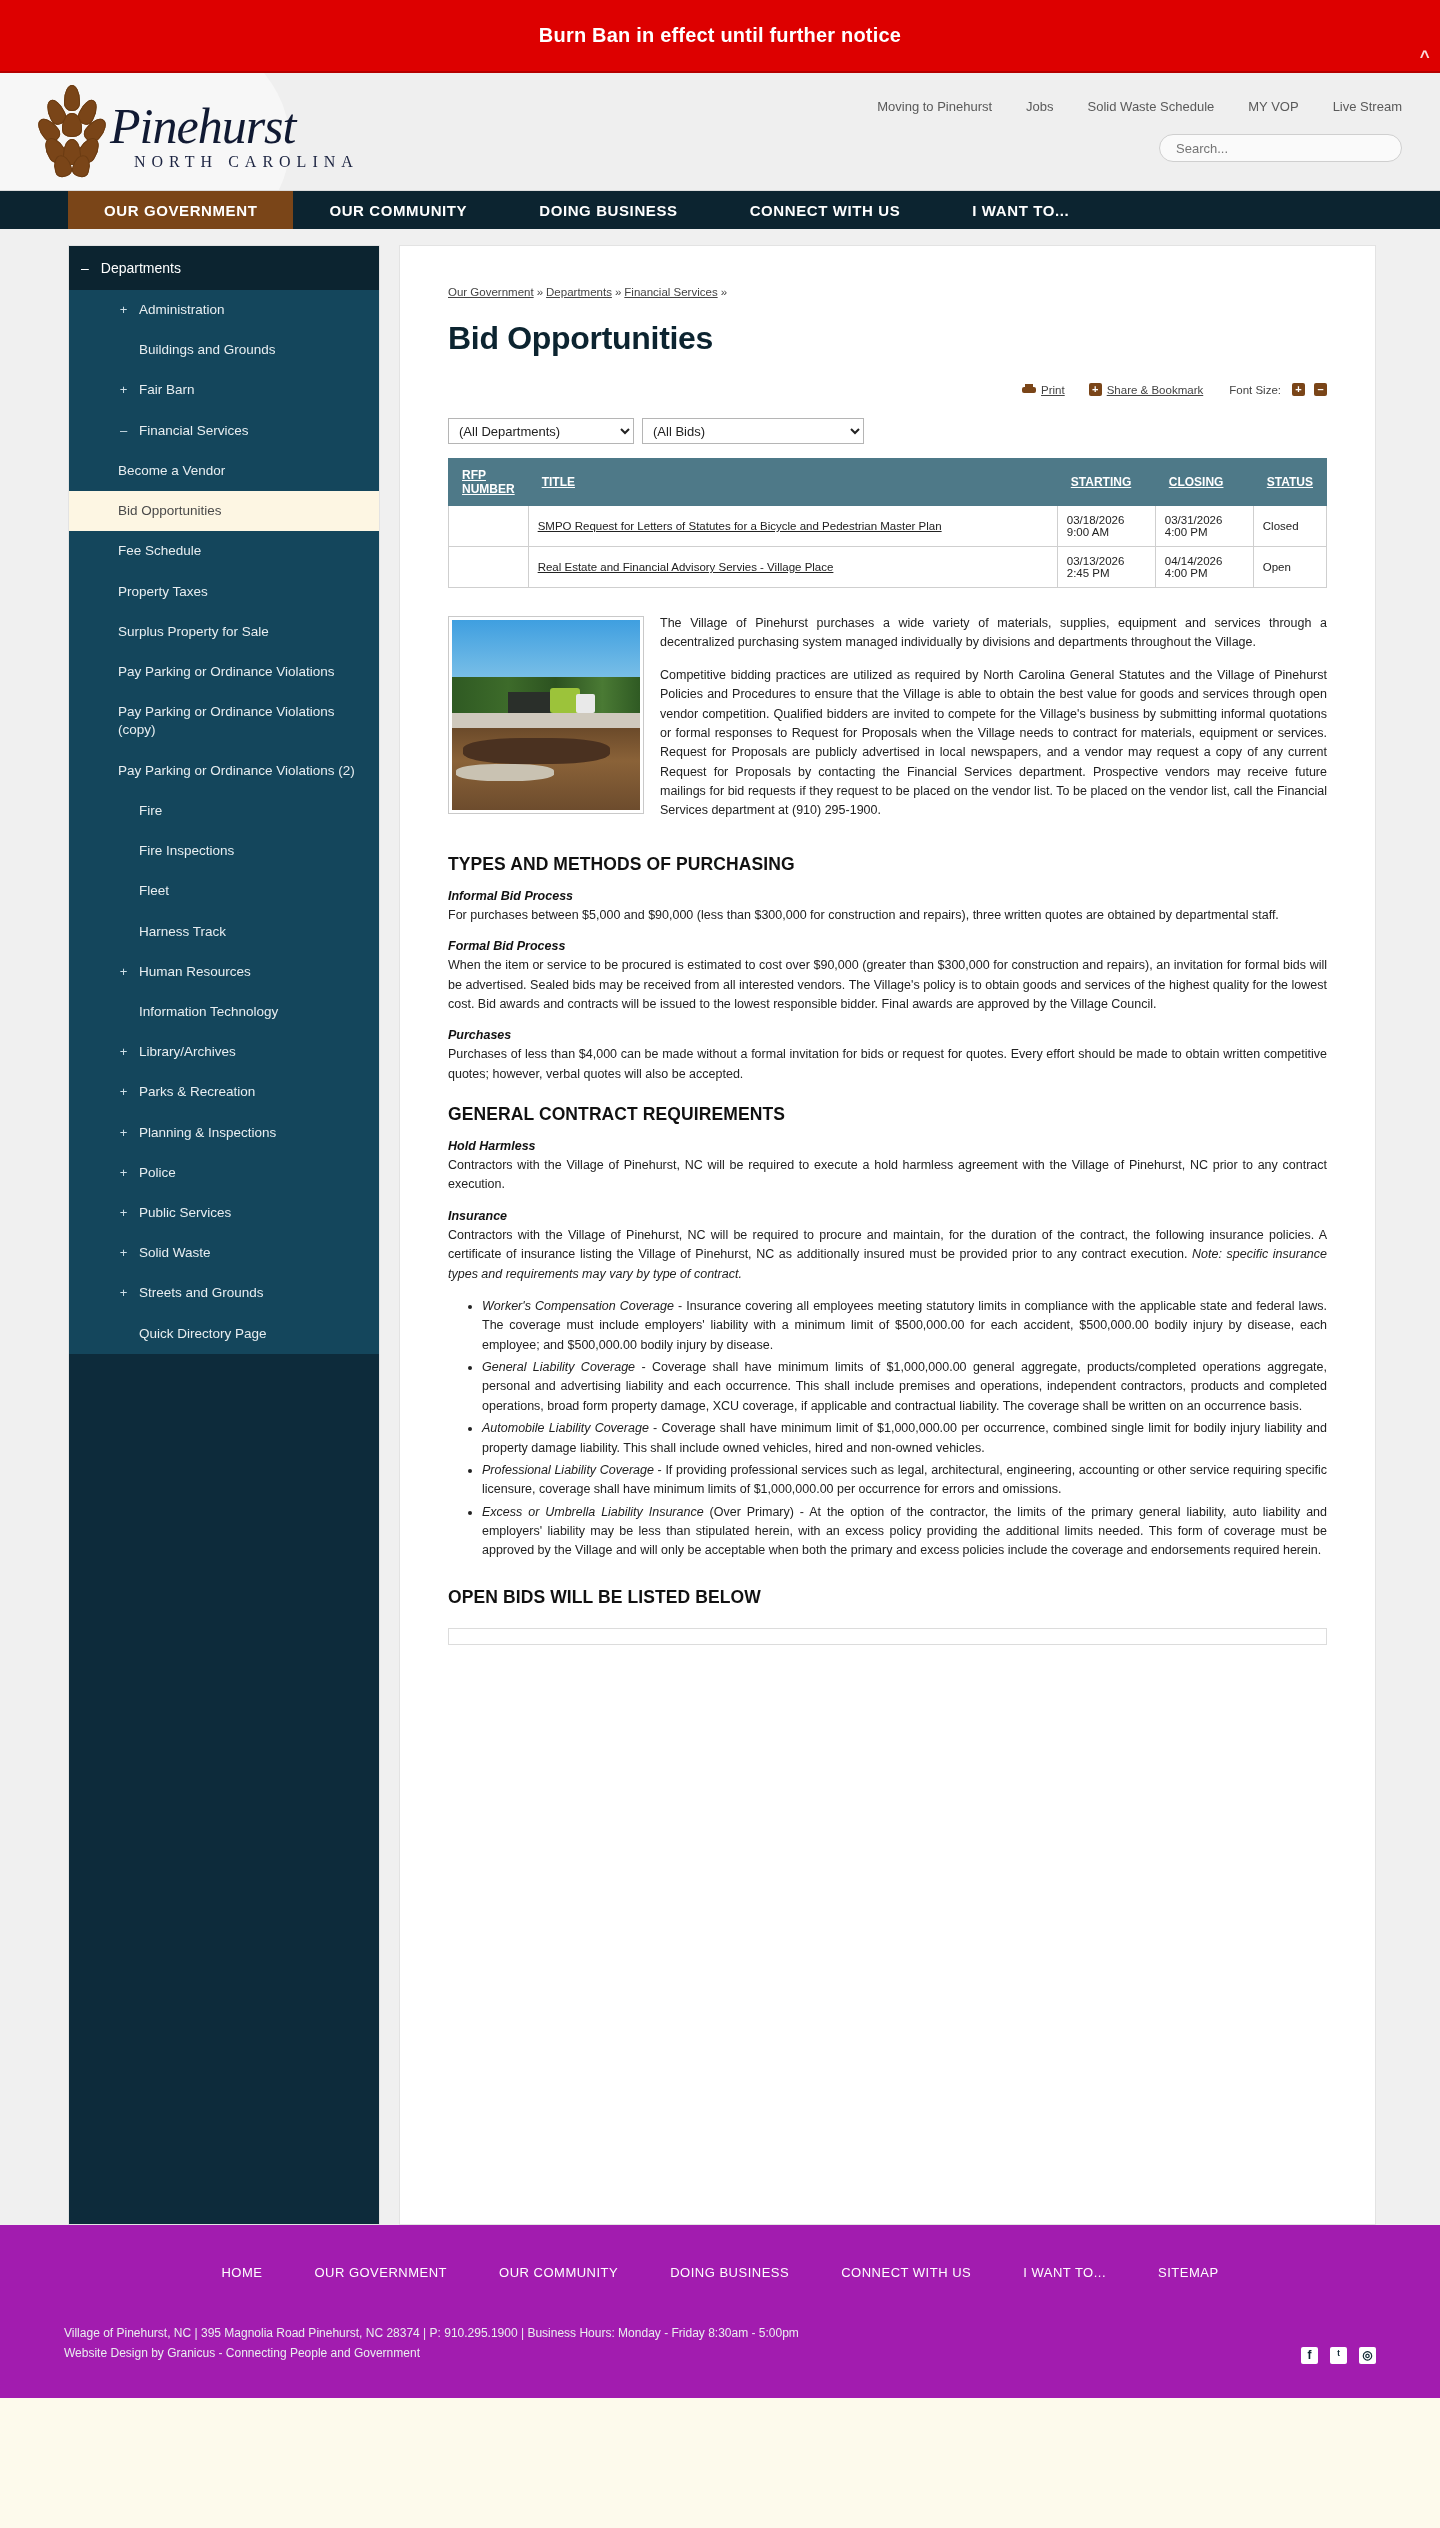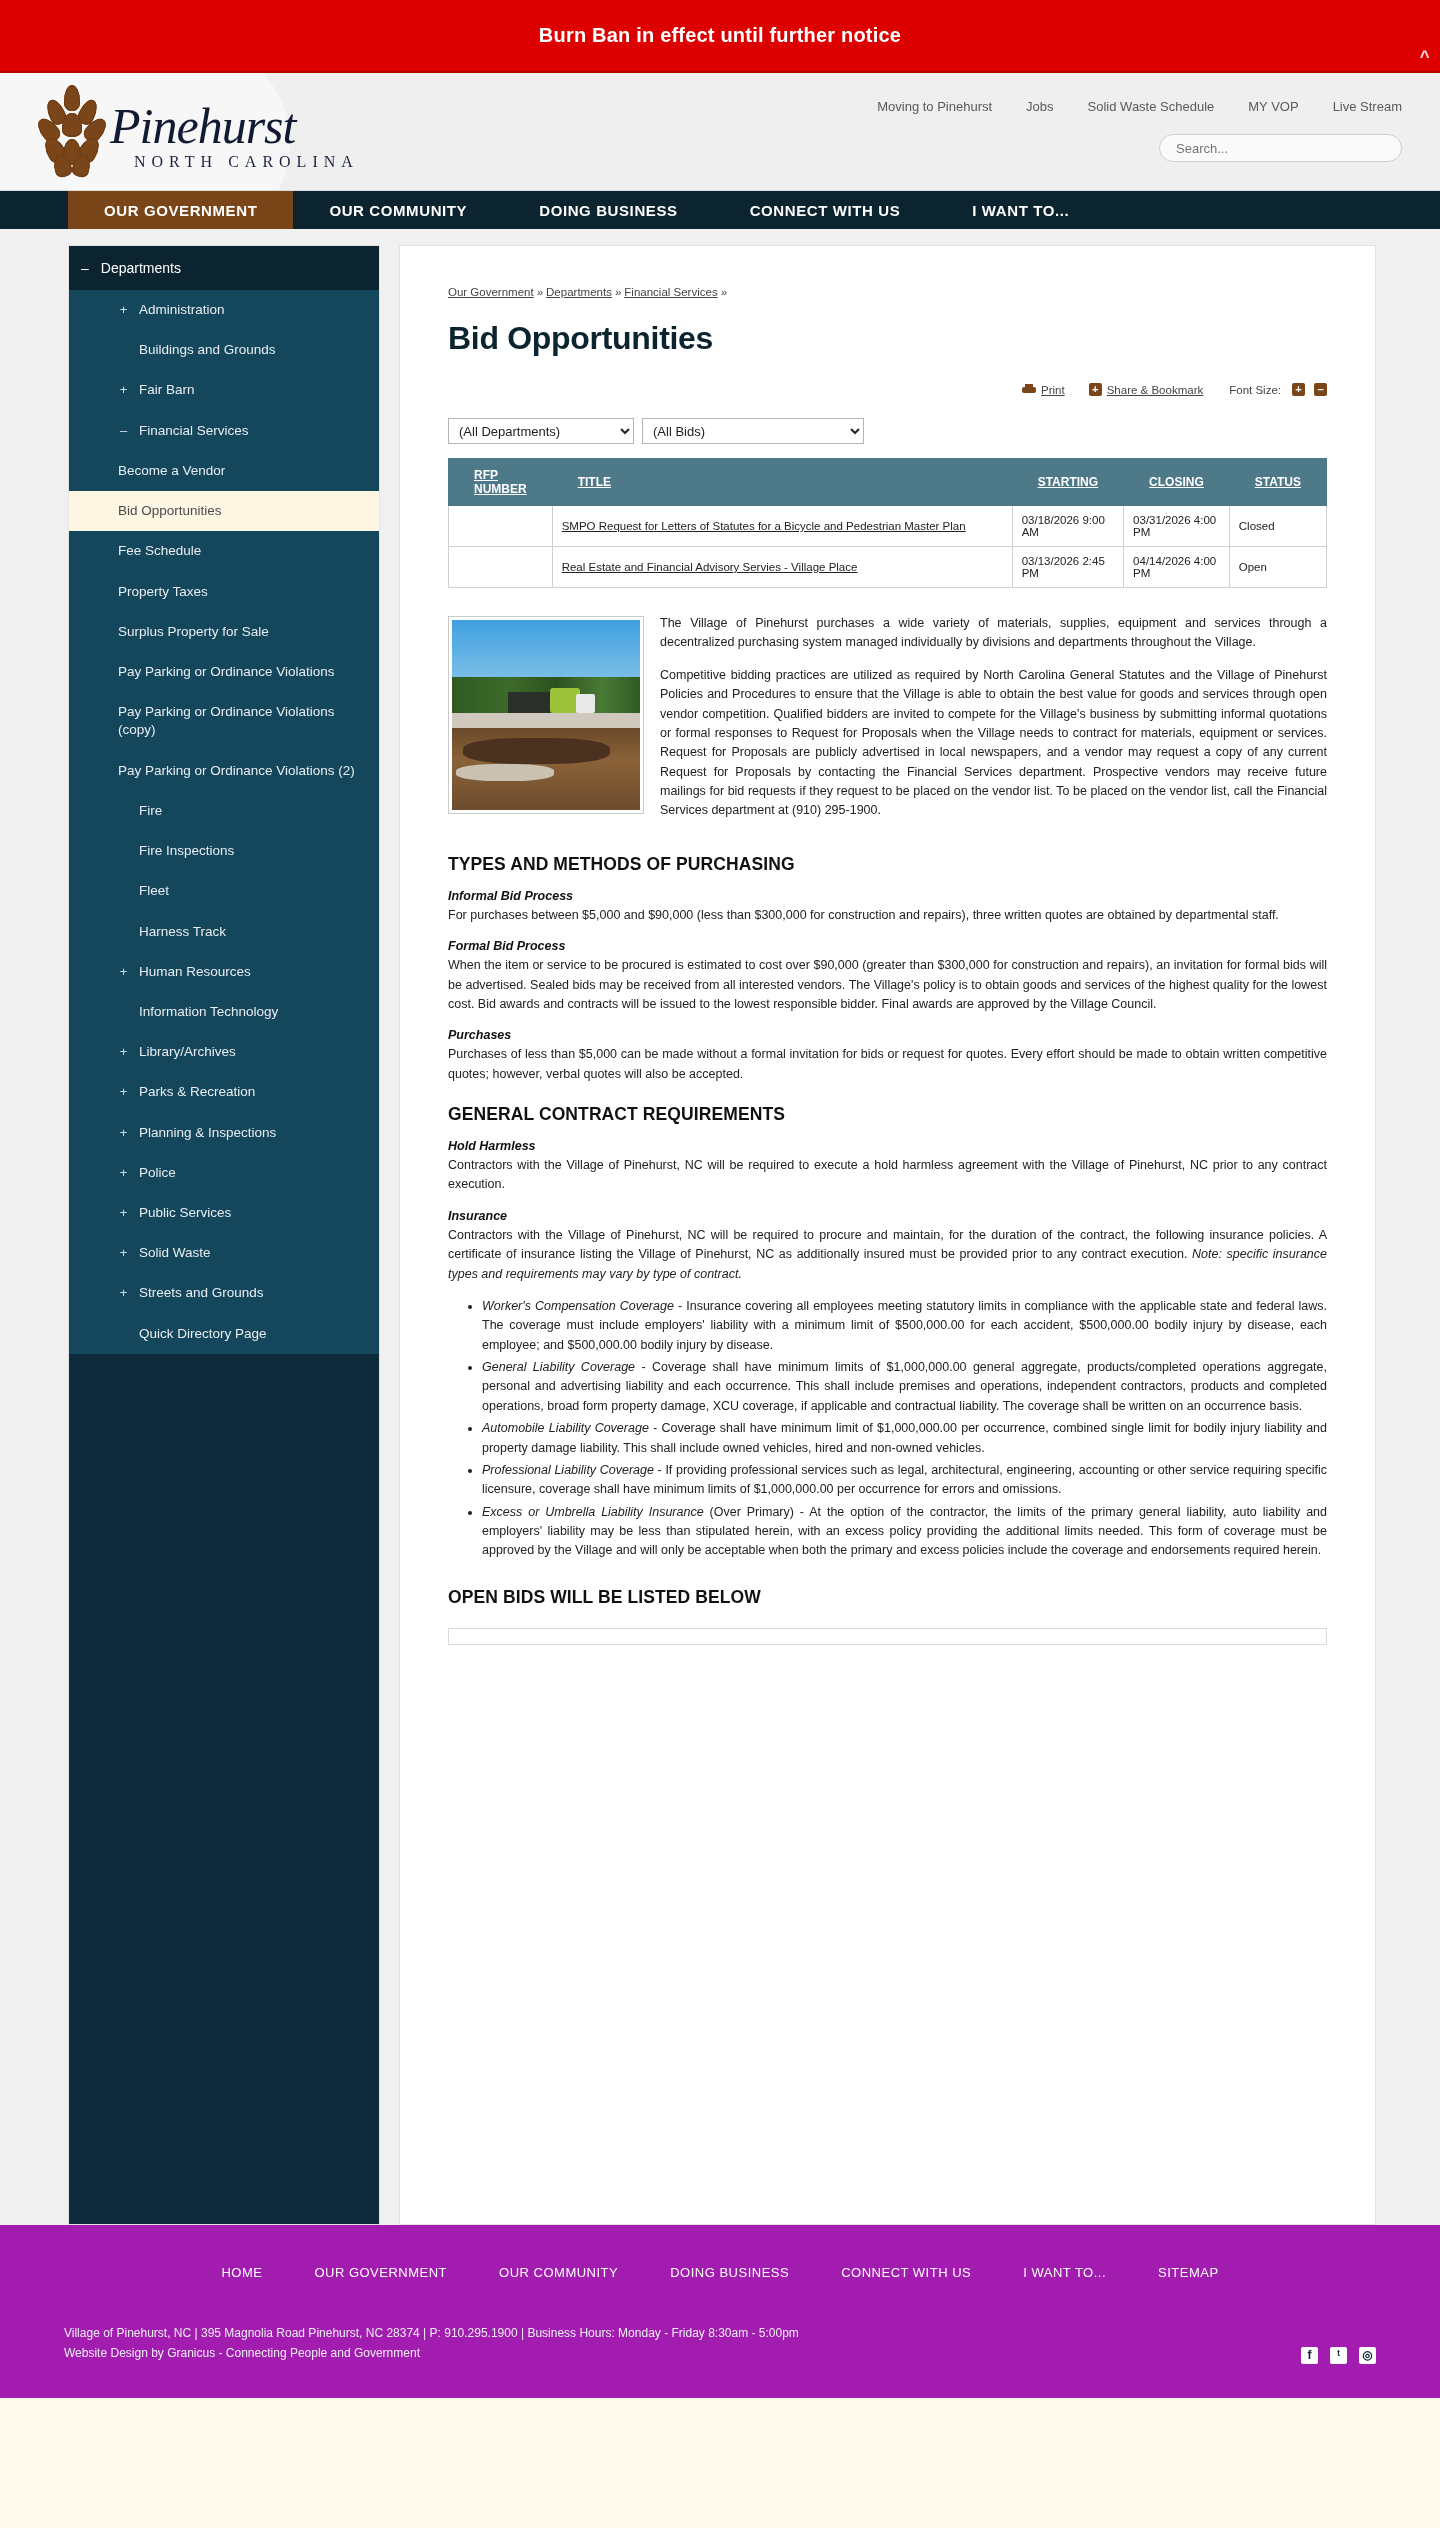--- a/index.html
+++ b/index.html
@@ -160,21 +160,21 @@
   }
   select.dept{ width:186px; }
   select.bids{ width:222px; }
   
   table.bids{
     border-collapse:collapse; width:100%; margin-bottom:26px;
     font-size:11.5px;
   }
   table.bids th{
     background:#4e7988; color:#fff; text-align:left;
-    padding:9px 25px; font-size:12px;
+    padding:9px 13px; font-size:12px;
     border:1px solid #4e7988;
   }
   table.bids th span{ text-decoration:underline; cursor:pointer; }
   table.bids td{
     border:1px solid #cfcfcf; padding:8px 9px; vertical-align:middle;
     color:#222;
   }
   table.bids td a{ color:#222; text-decoration:underline; cursor:pointer; }
   .col-rfp{ width:62px; }
   .col-title{ }
@@ -480,21 +480,21 @@
 
     <h2 class="sec">TYPES AND METHODS OF PURCHASING</h2>
 
     <h3 class="sub">Informal Bid Process</h3>
     <p class="body">For purchases between $5,000 and $90,000 (less than $300,000 for construction and repairs), three written quotes are obtained by departmental staff.</p>
 
     <h3 class="sub">Formal Bid Process</h3>
     <p class="body">When the item or service to be procured is estimated to cost over $90,000 (greater than $300,000 for construction and repairs), an invitation for formal bids will be advertised.  Sealed bids may be received from all interested vendors.  The Village's policy is to obtain goods and services of the highest quality for the lowest cost.  Bid awards and contracts will be issued to the lowest responsible bidder.  Final awards are approved by the Village Council.</p>
 
     <h3 class="sub">Purchases</h3>
-    <p class="body">Purchases of less than $5,000 can be made without a formal invitation for bids or request for quotes.  Every effort should be made to obtain written competitive quotes; however, verbal quotes will also be accepted.</p>
+    <p class="body">Purchases of less than $4,000 can be made without a formal invitation for bids or request for quotes.  Every effort should be made to obtain written competitive quotes; however, verbal quotes will also be accepted.</p>
 
     <h2 class="sec">GENERAL CONTRACT REQUIREMENTS</h2>
 
     <h3 class="sub">Hold Harmless</h3>
     <p class="body">Contractors with the Village of Pinehurst, NC will be required to execute a hold harmless agreement with the Village of Pinehurst, NC prior to any contract execution.</p>
 
     <h3 class="sub">Insurance</h3>
     <p class="body"><span>Contractors with the Village of Pinehurst, NC will be required to procure and maintain, for the duration of the contract, the following insurance policies. A certificate of insurance listing the Village of Pinehurst, NC as additionally insured must be provided prior to any contract execution. </span><i>Note: specific insurance types and requirements may vary by type of contract.</i></p>
 
     <ul class="cov" id="coverage-list">

